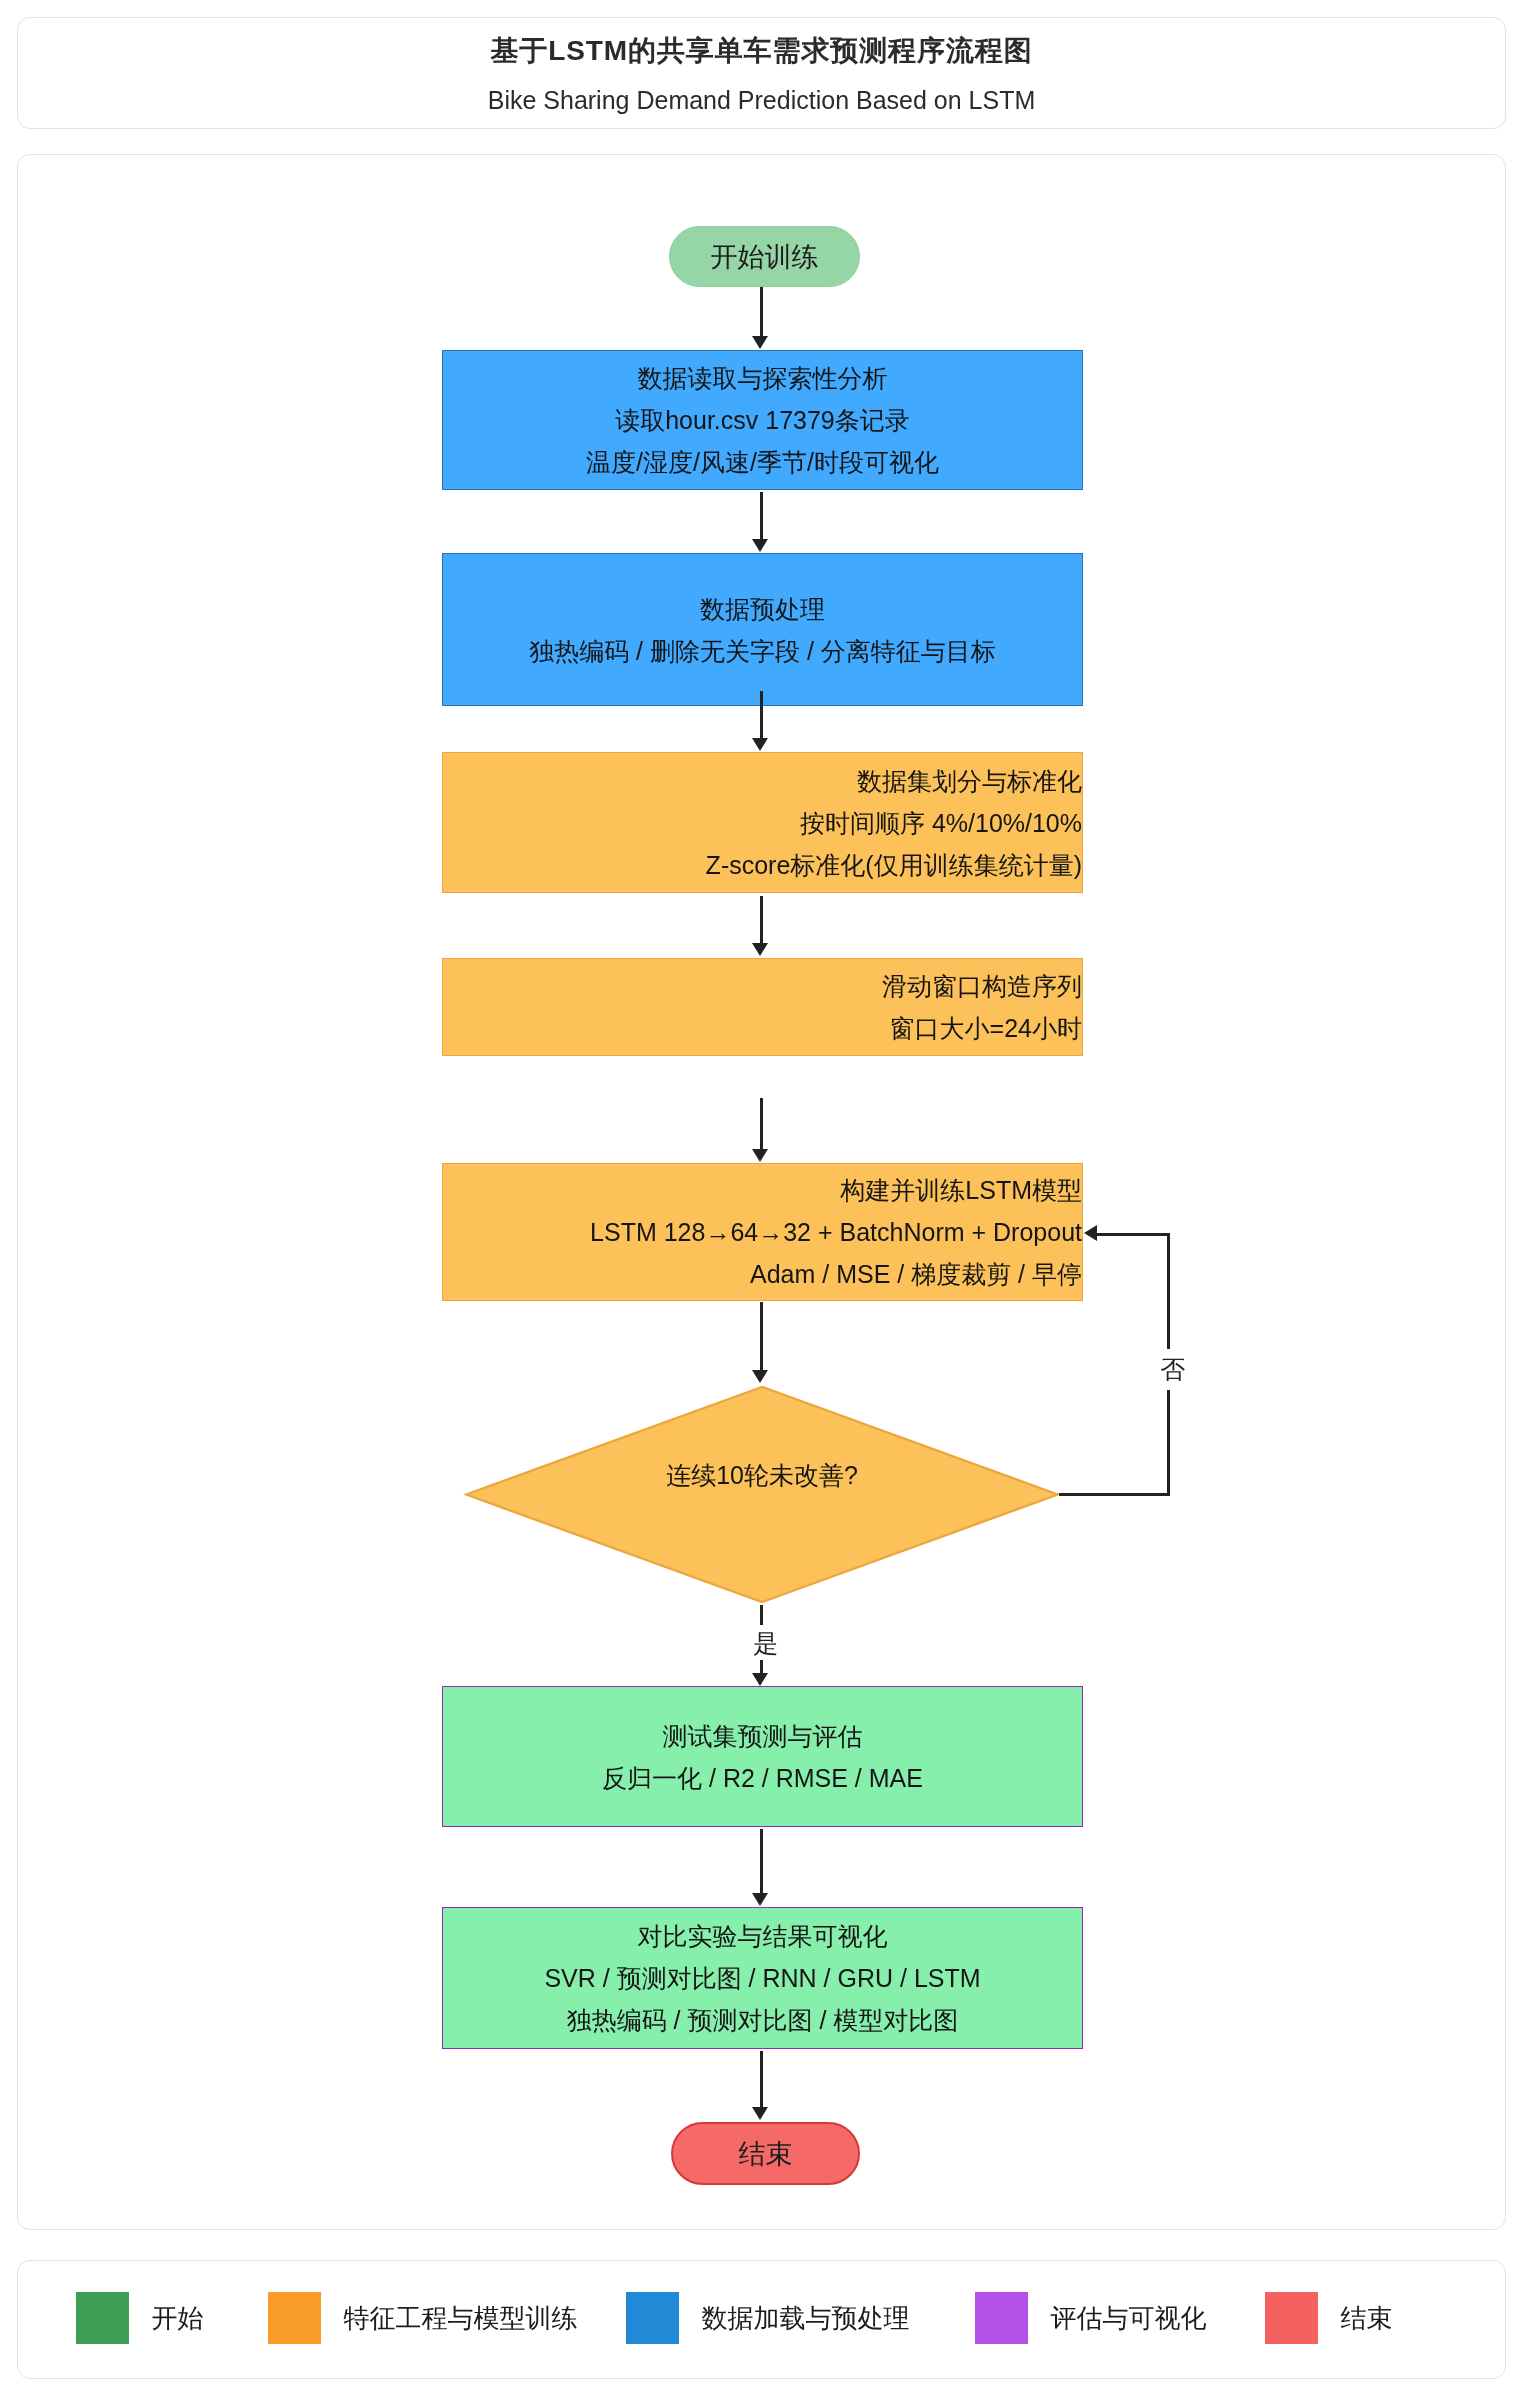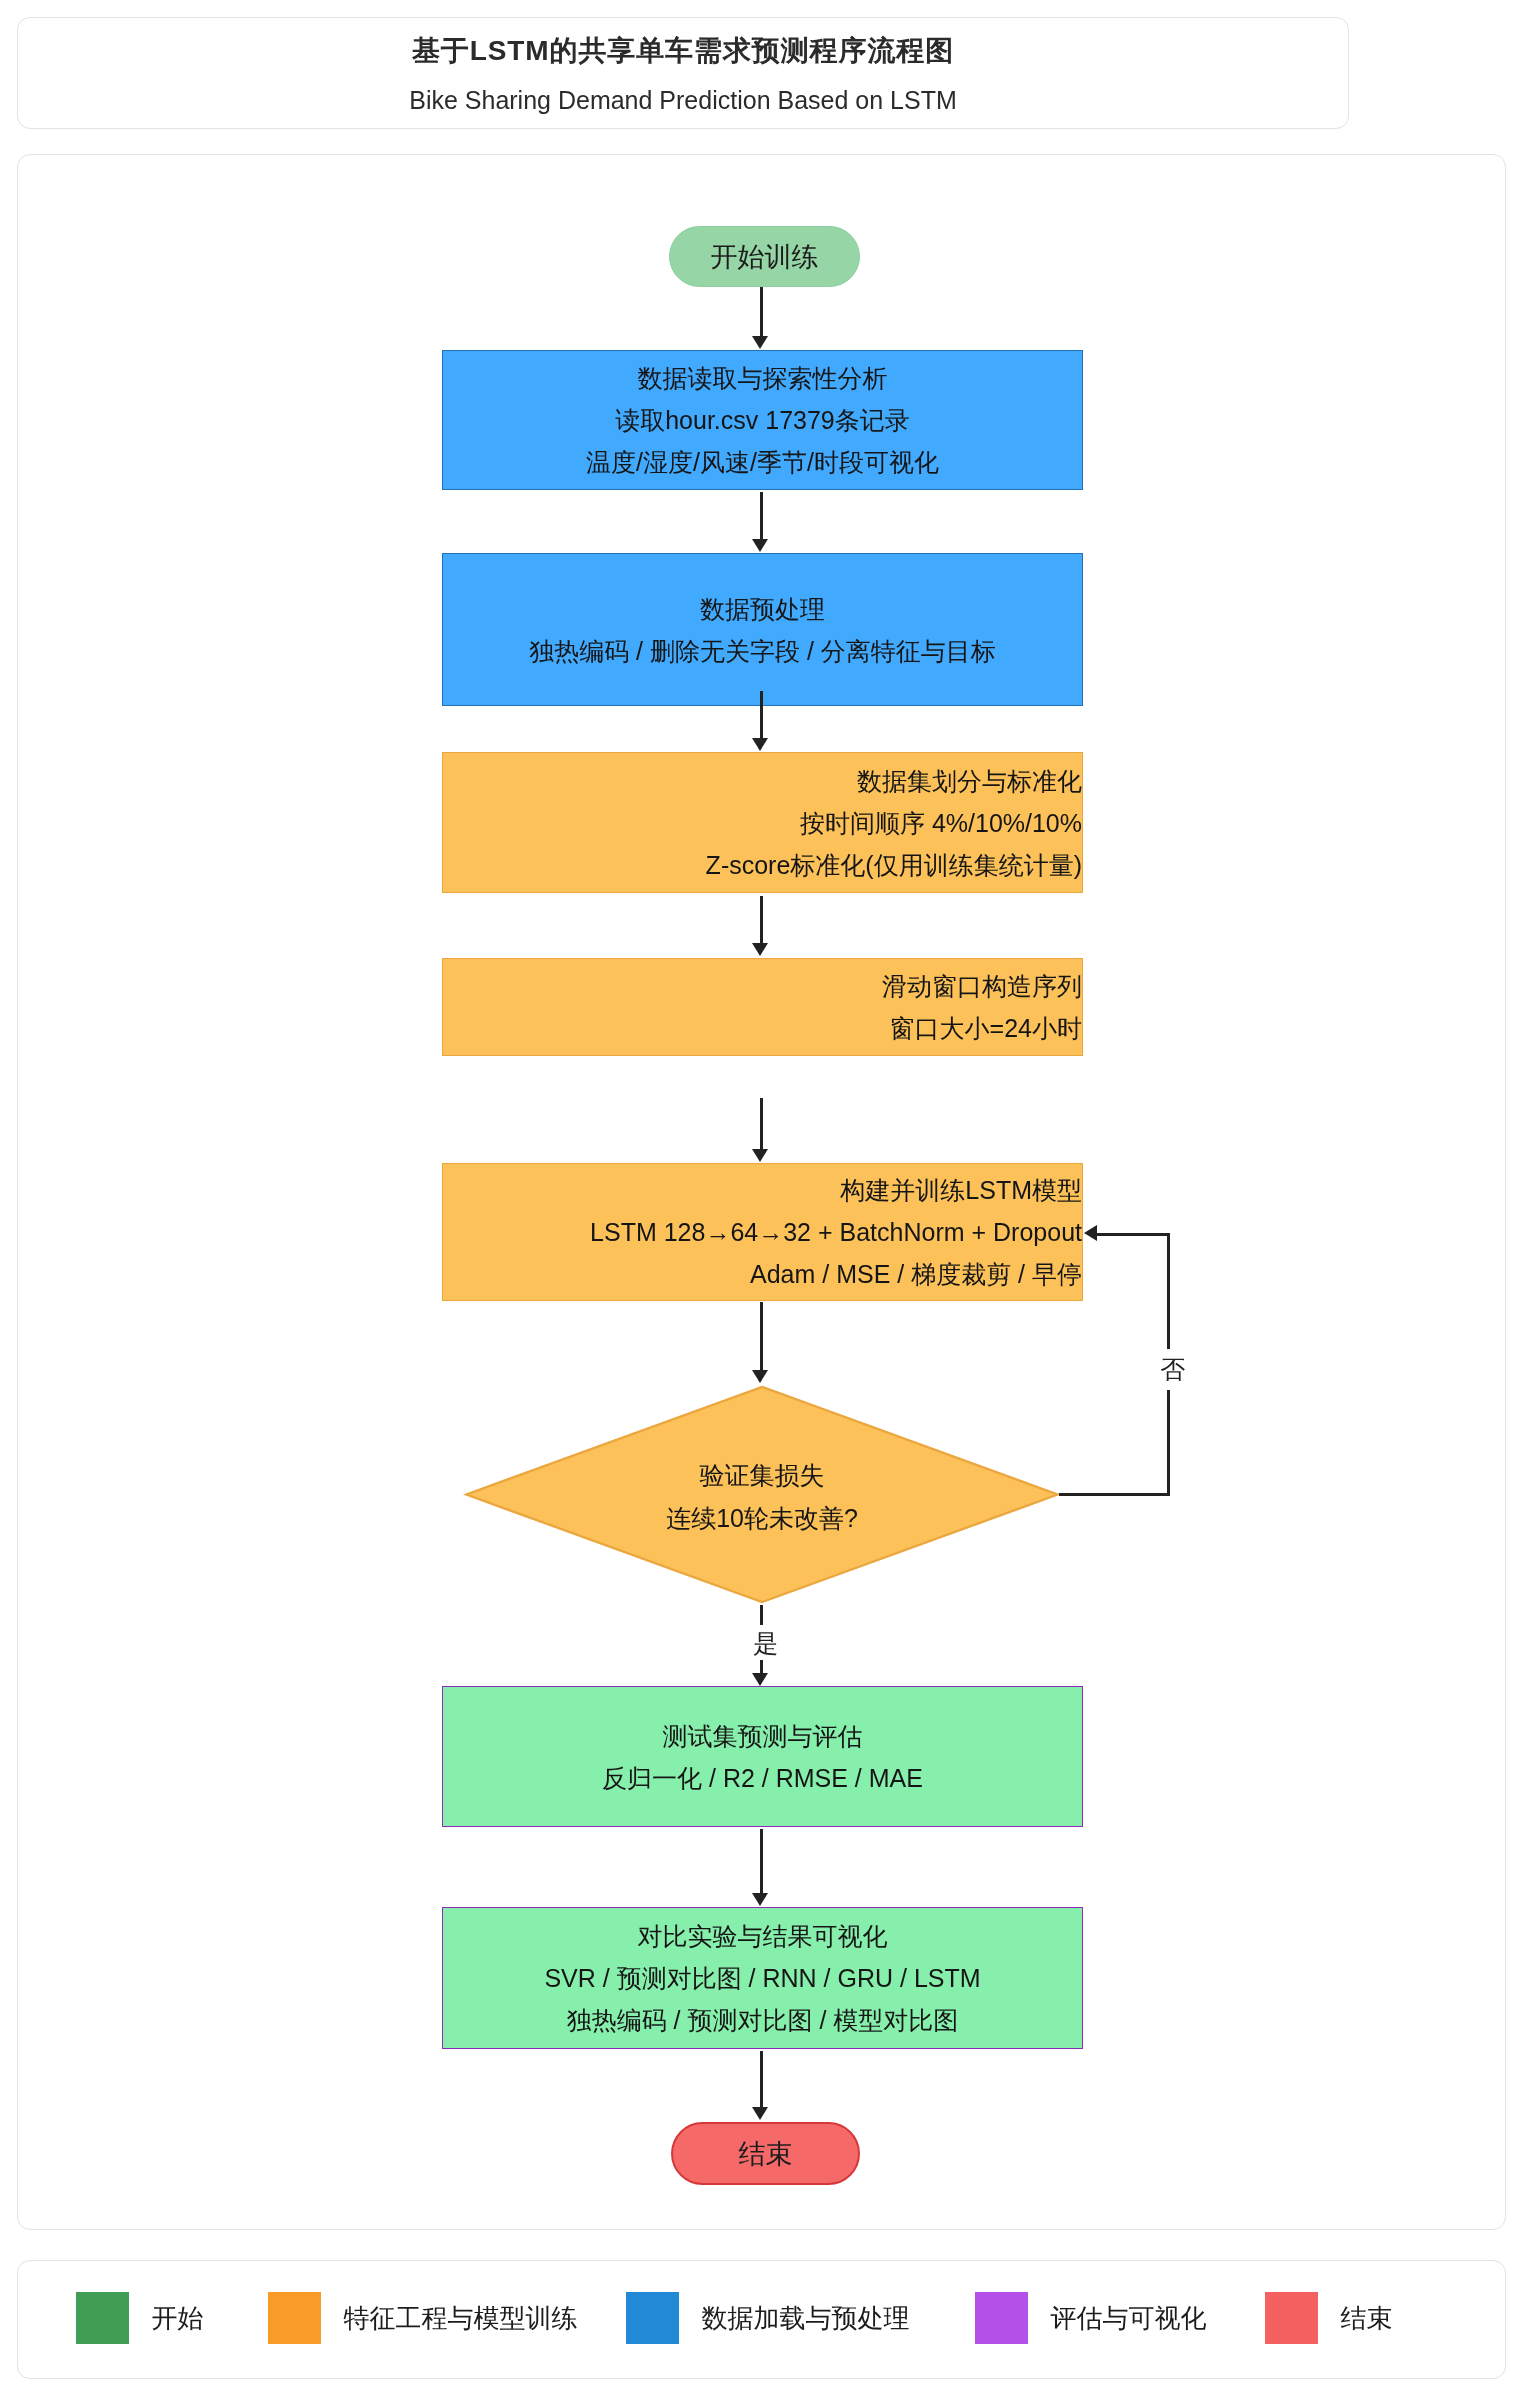--- a/index.html
+++ b/index.html
@@ -1,20 +1,20 @@
 <!DOCTYPE html>
 <html style="font-size:15px"><head>
 <meta charset="utf-8">
 <style>
   html,body{margin:0;padding:0;background:#ffffff;}
   body{font-family:"Liberation Sans","DejaVu Sans",sans-serif;color:#1c1c1c;}
   .canvas{position:relative;width:1522px;height:2399px;background:#ffffff;overflow:hidden;}
 
   .card{position:absolute;background:#ffffff;border:1.9px solid #e2e2e2;border-radius:13px;box-sizing:border-box;}
-  .title-card{left:17px;top:17px;width:1332px;height:112px;display:flex;flex-direction:column;align-items:center;justify-content:center;gap:16px;}
+  .title-card{left:17px;top:17px;width:1489px;height:112px;display:flex;flex-direction:column;align-items:center;justify-content:center;gap:16px;}
   .title-cn{font-size:28px;font-weight:bold;color:#2b2b2b;letter-spacing:0.9px;}
   .title-en{font-size:25px;color:#2b2b2b;}
   .main-card{left:17px;top:154px;width:1489px;height:2076px;}
   .legend-card{left:17px;top:2260px;width:1489px;height:119px;}
 
   .node{position:absolute;box-sizing:border-box;display:flex;flex-direction:column;align-items:center;justify-content:center;text-align:center;}
   .pill{border-radius:32px;font-size:27px;}
   .pill.start{left:669px;top:226px;width:191px;height:61px;background:#95d5a6;border:1.9px solid #8bcf9e;color:#1c1c1c;}
   .pill.end{left:671px;top:2122px;width:189px;height:63px;background:#f56969;border:2.8px solid #d63838;color:#1c1c1c;}
 
@@ -101,21 +101,20 @@
 
   <div class="vline" style="left:760px;top:1302px;height:68px;"></div>
   <div class="arrow-down" style="left:752px;top:1370px;"></div>
 
   <div class="diamond-wrap">
     <svg width="598" height="219" viewBox="0 0 638 234">
       <polygon points="319,2 635,117 319,232 3,117" fill="#fcc159" stroke="#eca63e" stroke-width="2.5"></polygon>
     </svg>
   </div>
   <div class="diamond-text">
-    <div>验证集损失</div>
     <div>连续10轮未改善?</div>
   </div>
 
   <div class="hline" style="left:1059px;top:1493px;width:111px;"></div>
   <div class="vline" style="left:1167px;top:1233px;height:116px;"></div>
   <div class="branch-label label-no">否</div>
   <div class="vline" style="left:1167px;top:1390px;height:106px;"></div>
   <div class="hline" style="left:1094px;top:1233px;width:75px;"></div>
   <div class="arrow-left" style="left:1084px;top:1225px;"></div>
 

